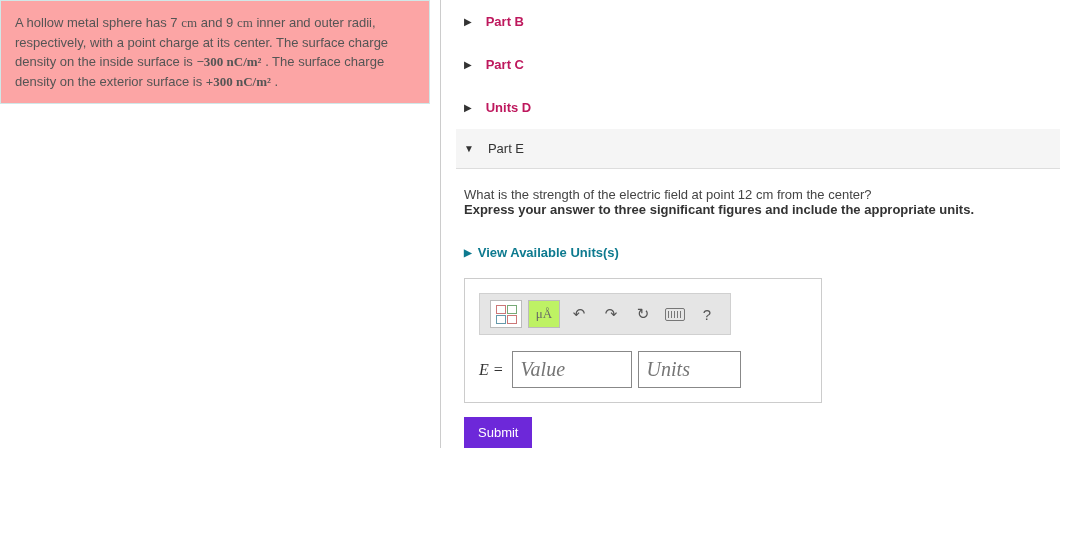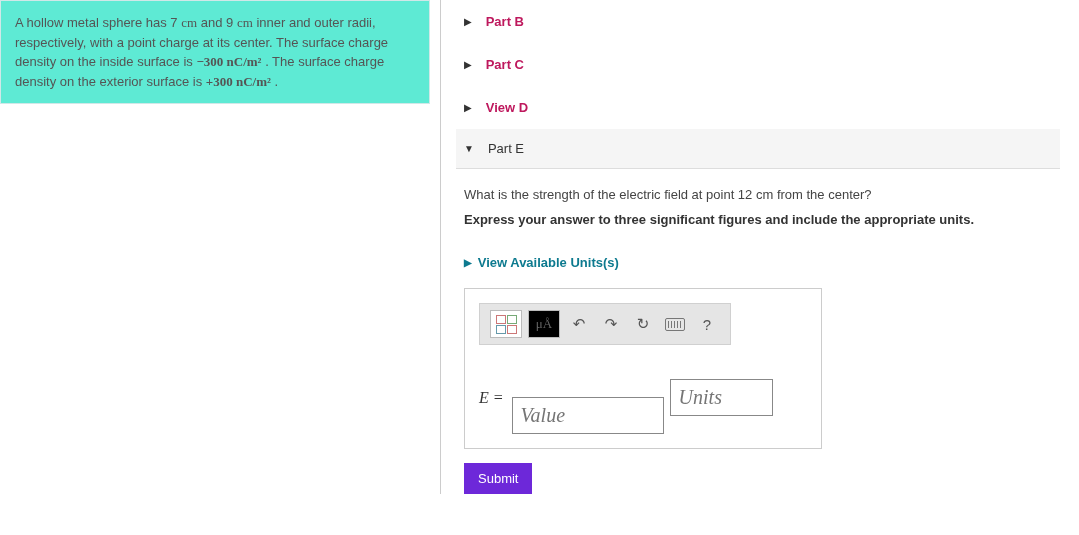--- a/index.html
+++ b/index.html
@@ -1,40 +1,40 @@
 <!DOCTYPE html>
 <html><head>
 <meta charset="utf-8">
 <style>
   * { box-sizing: border-box; margin: 0; padding: 0; }
   body { font-family: Arial, Helvetica, sans-serif; font-size: 13px; color: #333; background: #fff; width: 1079px; }
   .container { display: flex; }
   .left-col { width: 440px; padding: 0 10px 0 0; }
   .right-col { width: 620px; border-left: 1px solid #ccc; padding-left: 15px; }
-  .problem-box { background: #5eead4; padding: 12px 14px; color: #555; line-height: 1.5; font-size: 13px; border: 1px solid #d0e8e8;}
+  .problem-box { background: #fca5a5; padding: 12px 14px; color: #555; line-height: 1.5; font-size: 13px; border: 1px solid #d0e8e8;}
   .problem-box .math { font-family: Georgia, serif; }
   .part-header { padding: 14px 8px; display: flex; align-items: center; cursor: pointer; gap: 14px; }
   .part-header .arrow { font-size: 10px; color: #333; }
   .part-header .label { font-weight: bold; color: #be185d; font-size: 13px; }
   .part-e-section { background: #f5f5f5; padding: 12px 8px; display: flex; align-items: center; gap: 14px; border-bottom: 1px solid #ddd;}
   .part-e-section .arrow { font-size: 10px; color: #333; }
   .part-e-body { padding: 18px 8px 0 8px; }
-  .question-text { color: #444; margin-bottom: 10px; font-size: 13px; }
+  .question-text { color: #444; font-size: 13px; }
   .instruction { font-weight: bold; color: #333; margin-bottom: 28px; font-size: 13px;}
   .hints-link { color: #0d7a8f; font-weight: bold; font-size: 13px; display: flex; align-items: center; gap: 6px; cursor: pointer; margin-bottom: 18px;}
   .hints-link .arrow { font-size: 10px; }
   .answer-box { border: 1px solid #ccc; padding: 14px; width: 358px; margin-bottom: 14px;}
   .toolbar { background: #e5e5e5; display: inline-flex; align-items: center; gap: 6px; padding: 6px 10px; margin-bottom: 16px; border: 1px solid #d0d0d0;}
   .tool-btn { width: 26px; height: 26px; display: flex; align-items: center; justify-content: center; cursor: pointer; color: #555; font-size: 15px;}
   .tool-template { width: 32px; height: 28px; border: 1px solid #bbb; background: #fff; display: flex; align-items: center; justify-content: center; position:relative;}
-  .tool-mua { width: 32px; height: 28px; border: 1px solid #bbb; background: #000000; display: flex; align-items: center; justify-content: center; font-family: Georgia, serif; font-size: 13px; color:#666;}
+  .tool-mua { width: 32px; height: 28px; border: 1px solid #bbb; background: #bef264; display: flex; align-items: center; justify-content: center; font-family: Georgia, serif; font-size: 13px; color:#666;}
   .input-row { display: flex; align-items: center; gap: 6px; }
   .eq-label { font-family: Georgia, serif; font-style: italic; font-size: 16px; color: #333; margin-right: 2px;}
   .val-input, .unit-input { border: 1px solid #888; padding: 6px 8px; font-family: Georgia, serif; font-style: italic; font-size: 20px; color: #999; }
-  .val-input { width: 152px; margin-top: 36px; }
+  .val-input { width: 120px; }
   .unit-input { width: 103px; }
   .submit-btn { background: #6d28d9; color: #fff; border: none; padding: 8px 14px; font-size: 13px; cursor: pointer; }
   .kbd-icon { width: 20px; height: 13px; border: 1px solid #777; border-radius: 2px; display:inline-block; position:relative;}
   .kbd-icon::after { content:''; position:absolute; left:2px; top:2px; right:2px; bottom:2px; background: repeating-linear-gradient(to right, #777 0 1px, transparent 1px 3px);}
   .tmpl-inner { display:grid; grid-template-columns: 1fr 1fr; grid-template-rows: 1fr 1fr; width:22px; height:20px;}
   .tmpl-inner span { border:1px solid #c77; margin:0.5px;}
   .tmpl-inner span.g { border-color:#7a7;}
   .tmpl-inner span.b { border-color:#69a;}
 </style>
 </head>
@@ -51,21 +51,21 @@
     <div class="part-header">
       <span class="arrow">▶</span>
       <span class="label">Part B</span>
     </div>
     <div class="part-header">
       <span class="arrow">▶</span>
       <span class="label">Part C</span>
     </div>
     <div class="part-header">
       <span class="arrow">▶</span>
-      <span class="label">View D</span>
+      <span class="label">Units D</span>
     </div>
 
     <div class="part-e-section">
       <span class="arrow">▼</span>
       <span class="label">Part E</span>
     </div>
 
     <div class="part-e-body">
       <div class="question-text">What is the strength of the electric field at point 12 cm from the center?</div>
       <div class="instruction">Express your answer to three significant figures and include the appropriate units.</div>

